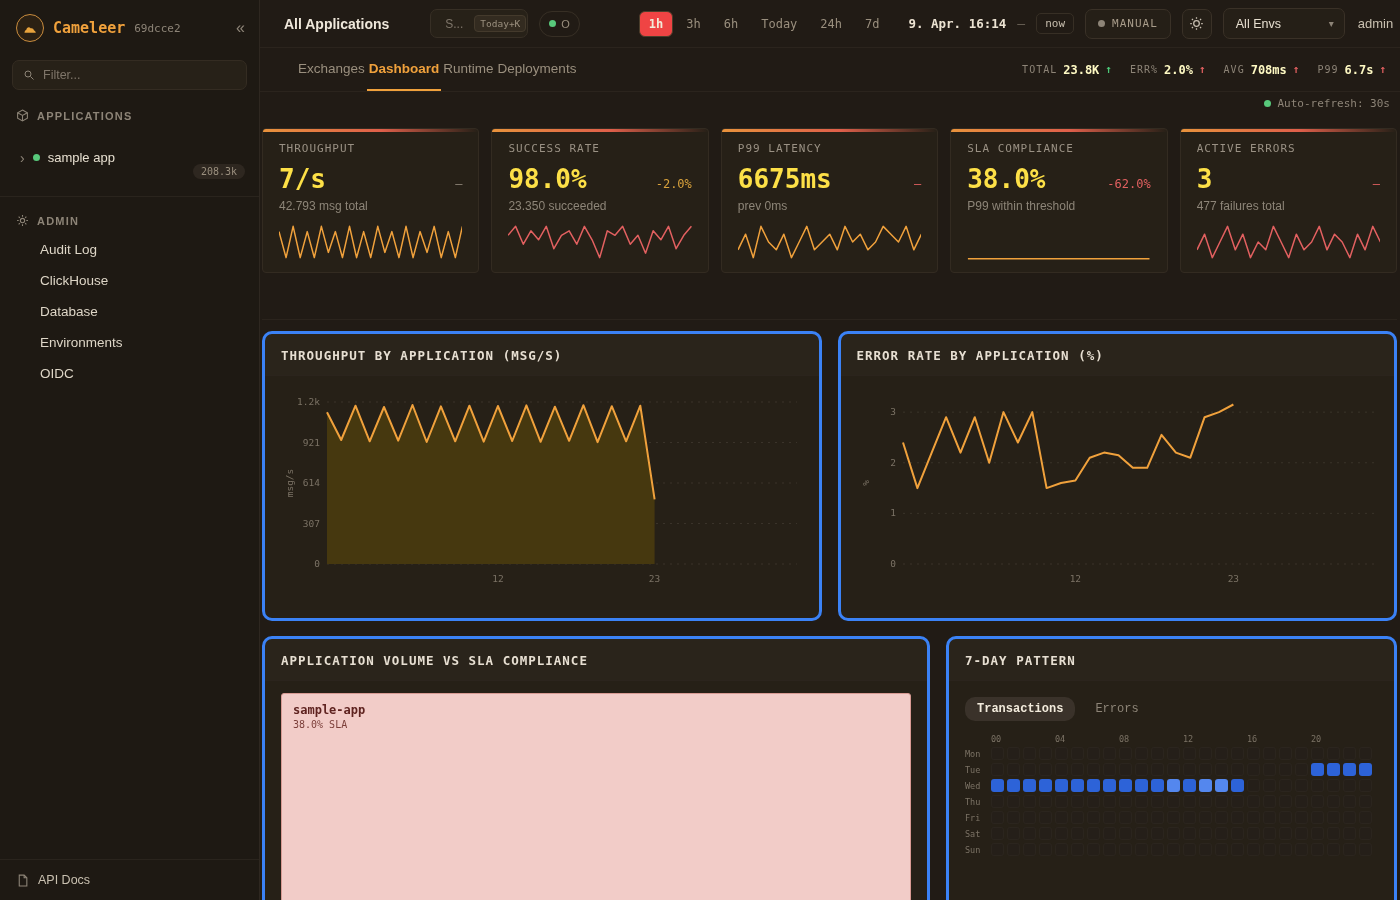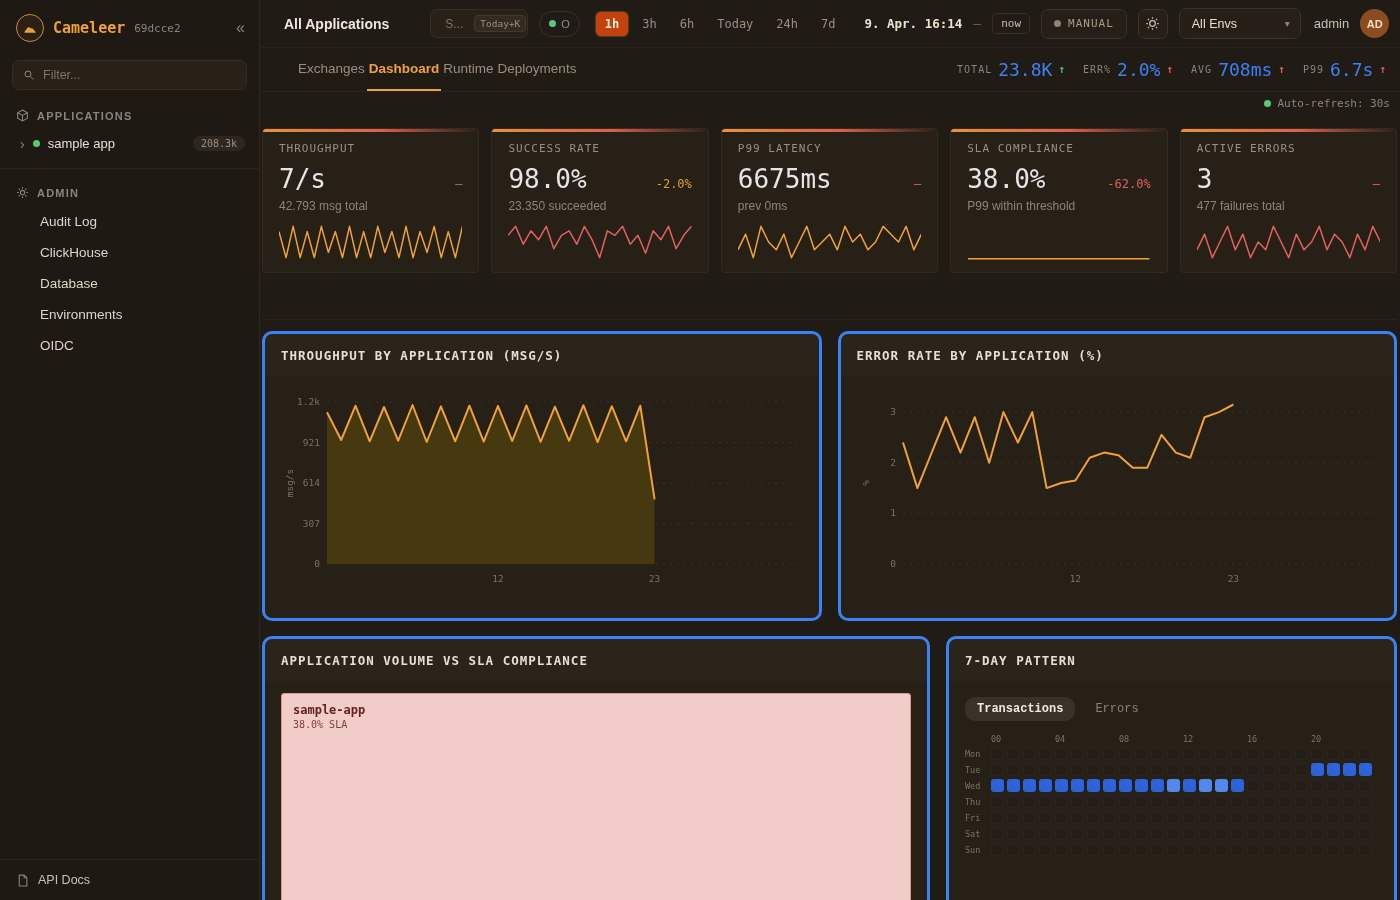--- a/index.html
+++ b/index.html
@@ -16,71 +16,71 @@
   .build { font-family:"DejaVu Sans Mono", monospace; font-size:11px; color:#8d8477; }
   .collapse { margin-left:auto; color:#8d8477; font-size:16px; cursor:pointer; line-height:1; }
   .filter-wrap { margin:8px 12px 2px; display:flex; align-items:center; gap:8px; background:#272118; border:1px solid #342c22; border-radius:7px; height:30px; padding:0 10px; }
   .filter-wrap input { flex:1; min-width:0; background:transparent; border:none; outline:none; color:#cfc6b7; font-size:12.5px; font-family:"Liberation Sans",sans-serif; }
   .filter-wrap input::placeholder { color:#7f766a; }
   .sec-label { display:flex; align-items:center; gap:8px; padding:17px 16px 7px; color:#8d8477; font-size:11px; font-weight:bold; letter-spacing:1.2px; }
   .app-row { display:flex; align-items:center; gap:8px; padding:7px 14px 7px 20px; cursor:pointer; }
   .chev { color:#8d8477; font-size:14px; line-height:1; }
   .dot { width:7px; height:7px; border-radius:50%; background:#58c97b; flex:0 0 auto; }
   .app-name { color:#e7dfd0; font-size:13px; }
-  .count-badge { margin-left:auto; background:#2e2720; border-radius:10px; padding:2px 8px; font-family:"DejaVu Sans Mono",monospace; font-size:10px; color:#9a8f7e; }
+  .count-badge { margin-left:auto; background:#2e2720; border-radius:10px; padding:2px 8px; font-family:"DejaVu Sans Mono",monospace; font-size:10px; color:#9a8f7e;margin-top:28px; }
   .side-div { border-top:1px solid #2a241d; margin:10px 0 0; }
   .side-item { padding:8px 16px 8px 40px; color:#ded6c7; font-size:13.5px; font-weight:500; cursor:pointer; }
   .side-spacer { flex:1; }
   .side-foot { border-top:1px solid #2a241d; padding:13px 16px; display:flex; align-items:center; gap:9px; color:#c9c0b0; font-size:12.5px; cursor:pointer; }
 
   
   .main { flex:1; min-width:0; display:flex; flex-direction:column; }
   .topbar { height:48px; display:flex; align-items:center; gap:11px; padding:0 14px 0 24px; border-bottom:1px solid #2b241d; }
   .page-title { font-size:14px; font-weight:bold; color:#efe8db; white-space:nowrap; }
   .searchbox { margin-left:30px; display:flex; align-items:center; gap:5px; background:#272118; border:1px solid #372f25; border-radius:7px; height:29px; padding:0 6px 0 9px; width:98px; flex:0 0 auto; }
   .searchbox input { width:24px; background:transparent; border:0; outline:0; color:#cfc6b7; font-size:12px; font-family:"Liberation Sans",sans-serif; }
   .searchbox input::placeholder { color:#7f766a; }
   .kbd { background:#332b20; border:1px solid #443a2c; border-radius:4px; font-family:"DejaVu Sans Mono",monospace; font-size:9.5px; color:#9a8f7e; padding:2px 5px; white-space:nowrap; }
   .status-pill { display:flex; align-items:center; gap:5px; border:1px solid #372f25; border-radius:14px; height:26px; padding:0 9px; color:#9a8f7e; font-size:11px; flex:0 0 auto; }
   .ranges { display:flex; align-items:center; gap:3px; margin-left:4px; }
   .range-btn { font-family:"DejaVu Sans Mono",monospace; font-size:12px; color:#9a8f7e; padding:5px 9px; background:transparent; border:1px solid transparent; border-radius:6px; cursor:pointer; white-space:nowrap; }
-  .range-btn.active { background:#c2410c; border-color:#4a3e2b; color:#f2ead9; font-weight:bold; }
+  .range-btn.active { background:#ef4444; border-color:#4a3e2b; color:#f2ead9; font-weight:bold;margin-left:44px; }
   .dt { font-family:"DejaVu Sans Mono",monospace; font-size:12.5px; font-weight:bold; color:#ece3d2; margin-left:8px; white-space:nowrap; }
   .sep { color:#6f675c; font-family:"DejaVu Sans Mono",monospace; }
   .now-chip { font-family:"DejaVu Sans Mono",monospace; font-size:11px; color:#c7beae; border:1px solid #372f25; border-radius:5px; padding:3px 8px; cursor:pointer; }
   .manual-btn { margin-left:auto; display:flex; align-items:center; gap:7px; border:1px solid #3a3127; border-radius:7px; height:30px; padding:0 12px; color:#a89c8a; font-family:"DejaVu Sans Mono",monospace; font-size:11px; letter-spacing:1px; background:#251f17; cursor:pointer; white-space:nowrap; }
   .manual-dot { width:7px; height:7px; border-radius:50%; background:#8d8477; }
   .icon-btn { width:30px; height:30px; flex:0 0 auto; border:1px solid #3a3127; border-radius:7px; background:#251f17; display:flex; align-items:center; justify-content:center; cursor:pointer; }
   .env-select { display:flex; align-items:center; border:1px solid #3a3127; border-radius:7px; height:31px; padding:0 10px 0 12px; background:#251f17; font-size:12.5px; color:#e7dfd0; width:122px; cursor:pointer; flex:0 0 auto; }
   .env-caret { margin-left:auto; color:#8d8477; font-size:10px; }
   .user-name { color:#c9c0b0; font-size:13px; margin-left:2px; white-space:nowrap; }
   .avatar { width:29px; height:29px; flex:0 0 auto; border-radius:50%; background:#8a4c20; color:#f4ddc0; font-size:11px; font-weight:bold; display:flex; align-items:center; justify-content:center; cursor:pointer; }
 
   
   .tabbar { height:44px; display:flex; align-items:center; padding:0 14px 0 36px; border-bottom:1px solid #2b241d; }
   .tabs { display:flex; height:100%; }
   .tab { display:flex; align-items:center; height:100%; font-size:13.5px; color:#9a8f7e; border-bottom:2px solid transparent; cursor:pointer; padding:0 2px; }
   .tab.active { color:#f0a13c; border-bottom-color:#f0a13c; font-weight:bold; }
   .statbar { margin-left:auto; display:flex; gap:18px; align-items:center; }
   .stat { display:flex; align-items:center; gap:6px; font-family:"DejaVu Sans Mono",monospace; }
   .stat-label { font-size:10px; color:#8d8477; letter-spacing:1px; }
-  .stat-value { font-size:18px; font-weight:normal; color:#3b82f6; }
+  .stat-value { font-size:12px; font-weight:bold; color:#fef9c3; }
   .stat-arrow { font-size:11px; font-weight:bold; }
   .arr-good { color:#4cc777; } .arr-bad { color:#e26060; }
 
   .refresh-row { height:19px; display:flex; justify-content:flex-end; align-items:center; gap:6px; padding:4px 10px 0; color:#8d8477; font-size:11px; }
 
   
   .content { height:789px; overflow:hidden; padding:17px 3px 0 2px; }
   .kpi-row { display:flex; gap:12px; }
   .kpi { flex:1; position:relative; background:#262017; border:1px solid #332b21; border-radius:4px; padding:13px 16px 11px; height:145px; display:flex; flex-direction:column; overflow:hidden; }
   .kpi-grad { position:absolute; top:0; left:0; right:0; height:3px; background:linear-gradient(90deg,#e8923c,#df5f4a 55%,rgba(223,95,74,0)); }
   .kpi-label { font-family:"DejaVu Sans Mono",monospace; font-size:11px; letter-spacing:1px; color:#9a9184; }
   .kpi-valrow { display:flex; align-items:baseline; margin-top:9px; }
-  .kpi-value { font-family:"DejaVu Sans Mono",monospace; font-size:26px; font-weight:normal; color:#e5e5e5; }
+  .kpi-value { font-family:"DejaVu Sans Mono",monospace; font-size:26px; font-weight:bold; color:#fde047; }
   .kpi-delta { margin-left:auto; font-family:"DejaVu Sans Mono",monospace; font-size:12px; }
   .d-muted { color:#8d8477; } .d-amber { color:#d9a23c; } .d-red { color:#e26060; }
   .kpi-sub { font-size:12px; color:#8d8578; margin-top:5px; }
   .spark { width:100%; height:38px; margin-top:auto; display:block; }
 
   .section-divider { border-top:1px solid #2b241d; margin-top:46px; }
   .charts-row { display:flex; gap:16px; height:290px; margin-top:11px; }
   .bottom-row { display:flex; gap:16px; height:400px; margin-top:15px; }
 
   .panel { background:#262017; border:3px solid #3b82f6; border-radius:10px; overflow:hidden; display:flex; flex-direction:column; }

